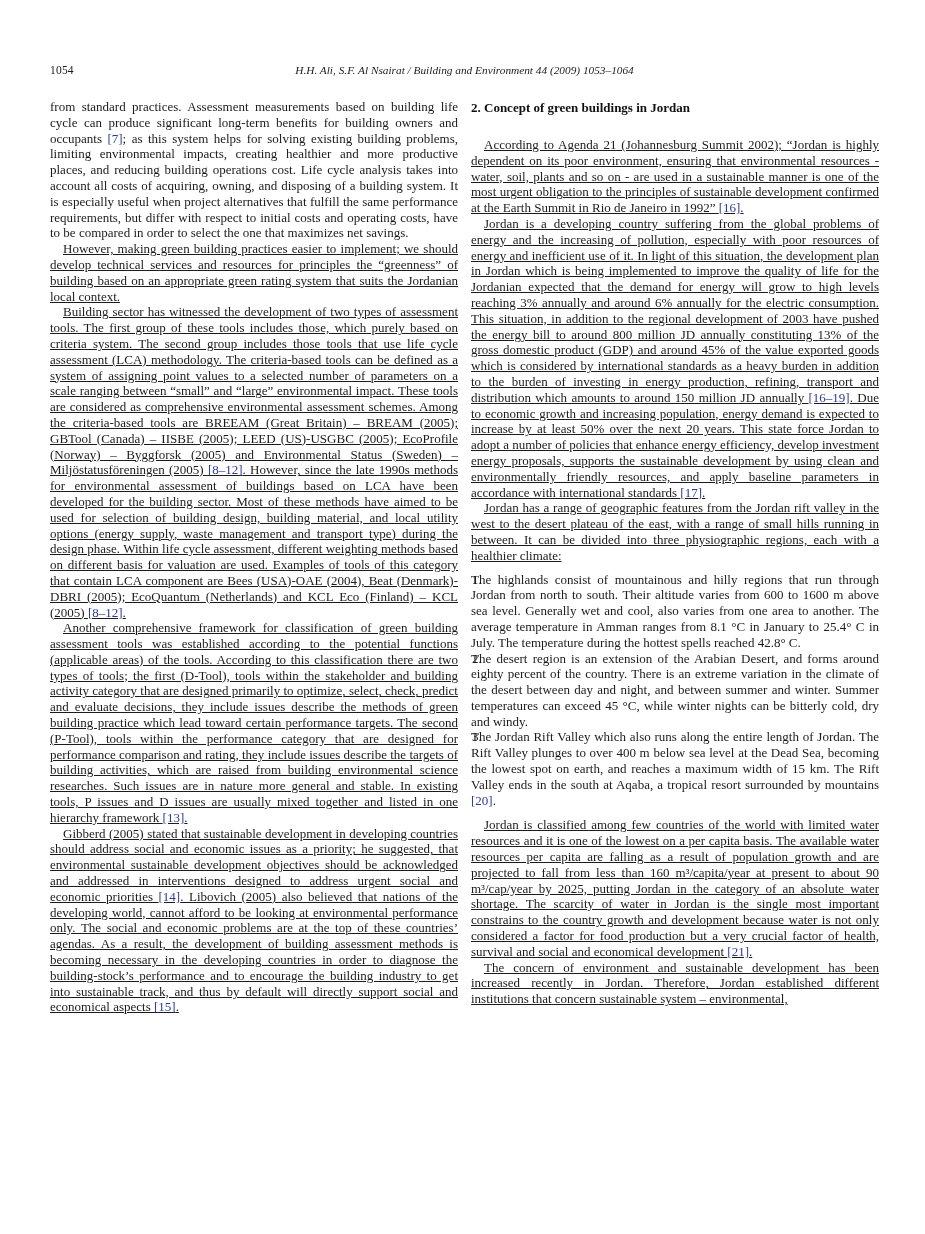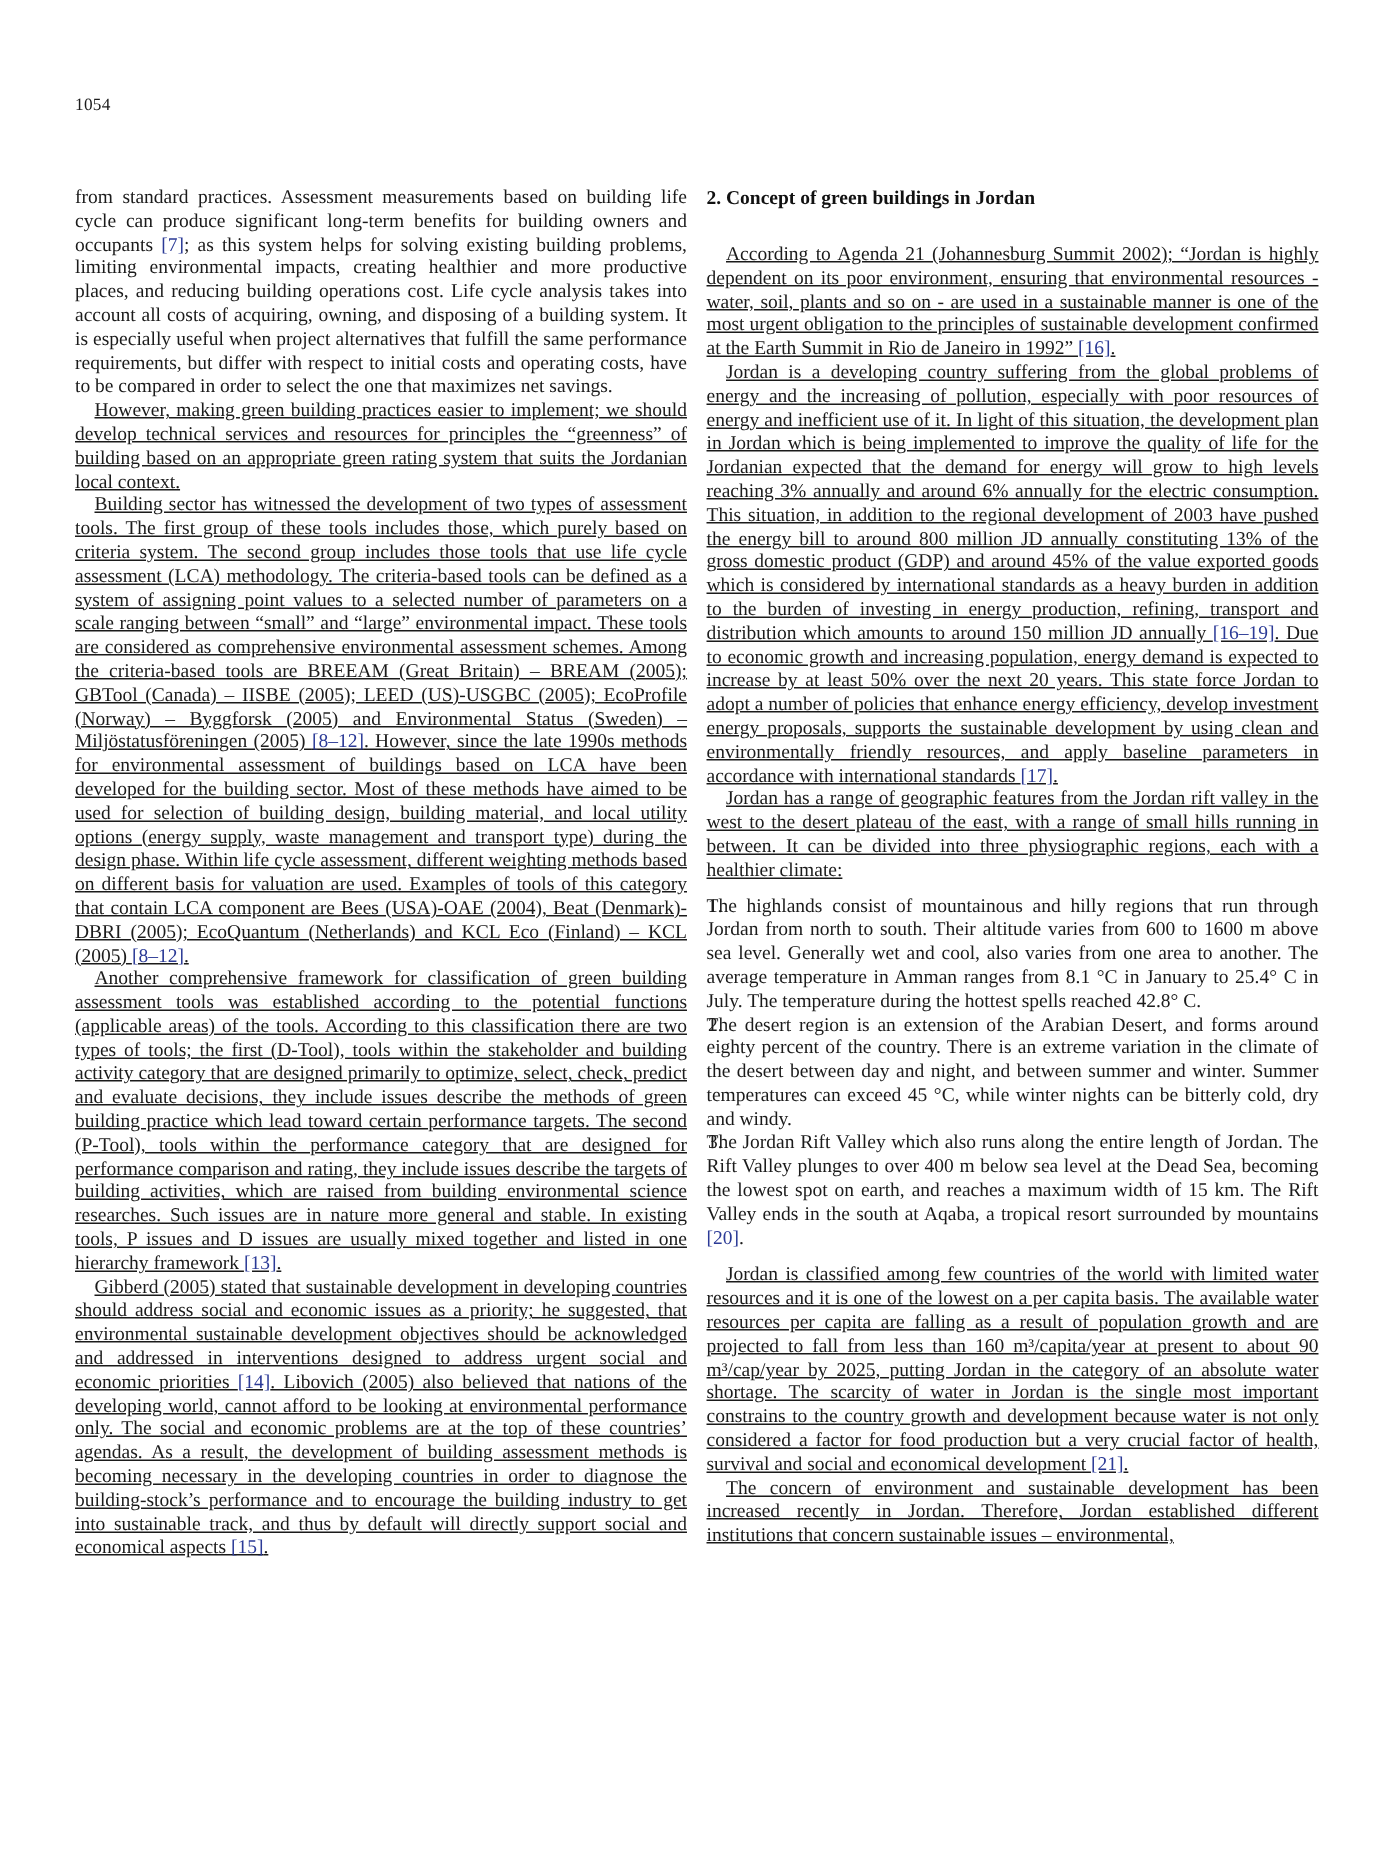--- a/index.html
+++ b/index.html
@@ -45,21 +45,20 @@
   .columns {
     display: flex;
     gap: 13px;
   }
   .col {
     width: 408px;
     font-size: 13px;
     line-height: 15.8px;
     text-align: justify;
     color: #1b1b1b;
-    margin-top: 24px;
   }
   p.para {
     margin: 0;
     padding: 0;
   }
   p.para.indent { text-indent: 13px; text-decoration: underline; }
 
   h2.section-heading {
     font-size: 13px;
     font-weight: bold;
@@ -86,20 +85,21 @@
     top: 0;
   }
 </style>
 </head>
 <body>
 
 <div class="page">
 
   <div class="running-header">
     <span class="page-number">1054</span>
+    <span class="running-head">H.H. Ali, S.F. Al Nsairat / Building and Environment 44 (2009) 1053–1064</span>
     <span class="header-spacer"></span>
   </div>
 
   <div class="columns">
 
     <div class="col">
       <div>
           <p class="para"><span>from standard practices. Assessment measurements based on building life cycle can produce significant long-term benefits for building owners and occupants </span><span class="cite">[7]</span><span>; as this system helps for solving existing building problems, limiting environmental impacts, creating healthier and more productive places, and reducing building operations cost. Life cycle analysis takes into account all costs of acquiring, owning, and disposing of a building system. It is especially useful when project alternatives that fulfill the same performance requirements, but differ with respect to initial costs and operating costs, have to be compared in order to select the one that maximizes net savings.</span></p>
           <p class="para indent"><span>However, making green building practices easier to implement; we should develop technical services and resources for principles the “greenness” of building based on an appropriate green rating system that suits the Jordanian local context.</span></p>
           <p class="para indent"><span>Building sector has witnessed the development of two types of assessment tools. The first group of these tools includes those, which purely based on criteria system. The second group includes those tools that use life cycle assessment (LCA) methodology. The criteria-based tools can be defined as a system of assigning point values to a selected number of parameters on a scale ranging between “small” and “large” environmental impact. These tools are considered as comprehensive environmental assessment schemes. Among the criteria-based tools are BREEAM (Great Britain) – BREAM (2005); GBTool (Canada) – IISBE (2005); LEED (US)-USGBC (2005); EcoProfile (Norway) – Byggforsk (2005) and Environmental Status (Sweden) –Miljöstatusföreningen (2005) </span><span class="cite">[8–12]</span><span>. However, since the late 1990s methods for environmental assessment of buildings based on LCA have been developed for the building sector. Most of these methods have aimed to be used for selection of building design, building material, and local utility options (energy supply, waste management and transport type) during the design phase. Within life cycle assessment, different weighting methods based on different basis for valuation are used. Examples of tools of this category that contain LCA component are Bees (USA)-OAE (2004), Beat (Denmark)-DBRI (2005); EcoQuantum (Netherlands) and KCL Eco (Finland) – KCL (2005) </span><span class="cite">[8–12]</span><span>.</span></p>
@@ -115,18 +115,18 @@
           <p class="para indent"><span>Jordan is a developing country suffering from the global problems of energy and the increasing of pollution, especially with poor resources of energy and inefficient use of it. In light of this situation, the development plan in Jordan which is being implemented to improve the quality of life for the Jordanian expected that the demand for energy will grow to high levels reaching 3% annually and around 6% annually for the electric consumption. This situation, in addition to the regional development of 2003 have pushed the energy bill to around 800 million JD annually constituting 13% of the gross domestic product (GDP) and around 45% of the value exported goods which is considered by international standards as a heavy burden in addition to the burden of investing in energy production, refining, transport and distribution which amounts to around 150 million JD annually </span><span class="cite">[16–19]</span><span>. Due to economic growth and increasing population, energy demand is expected to increase by at least 50% over the next 20 years. This state force Jordan to adopt a number of policies that enhance energy efficiency, develop investment energy proposals, supports the sustainable development by using clean and environmentally friendly resources, and apply baseline parameters in accordance with international standards </span><span class="cite">[17]</span><span>.</span></p>
           <p class="para indent"><span>Jordan has a range of geographic features from the Jordan rift valley in the west to the desert plateau of the east, with a range of small hills running in between. It can be divided into three physiographic regions, each with a healthier climate:</span></p>
         </div>
       <div class="climate-list">
           <p class="para list-item"><span class="num">1.</span><span>The highlands consist of mountainous and hilly regions that run through Jordan from north to south. Their altitude varies from 600 to 1600 m above sea level. Generally wet and cool, also varies from one area to another. The average temperature in Amman ranges from 8.1 °C in January to 25.4° C in July. The temperature during the hottest spells reached 42.8° C.</span></p>
           <p class="para list-item"><span class="num">2.</span><span>The desert region is an extension of the Arabian Desert, and forms around eighty percent of the country. There is an extreme variation in the climate of the desert between day and night, and between summer and winter. Summer temperatures can exceed 45 °C, while winter nights can be bitterly cold, dry and windy.</span></p>
           <p class="para list-item"><span class="num">3.</span><span>The Jordan Rift Valley which also runs along the entire length of Jordan. The Rift Valley plunges to over 400 m below sea level at the Dead Sea, becoming the lowest spot on earth, and reaches a maximum width of 15 km. The Rift Valley ends in the south at Aqaba, a tropical resort surrounded by mountains </span><span class="cite">[20]</span><span>.</span></p>
         </div>
       <div>
           <p class="para indent"><span>Jordan is classified among few countries of the world with limited water resources and it is one of the lowest on a per capita basis. The available water resources per capita are falling as a result of population growth and are projected to fall from less than 160 m³/capita/year at present to about 90 m³/cap/year by 2025, putting Jordan in the category of an absolute water shortage. The scarcity of water in Jordan is the single most important constrains to the country growth and development because water is not only considered a factor for food production but a very crucial factor of health, survival and social and economical development </span><span class="cite">[21]</span><span>.</span></p>
-          <p class="para indent"><span>The concern of environment and sustainable development has been increased recently in Jordan. Therefore, Jordan established different institutions that concern sustainable issues – environmental,</span></p>
+          <p class="para indent"><span>The concern of environment and sustainable development has been increased recently in Jordan. Therefore, Jordan established different institutions that concern sustainable system – environmental,</span></p>
         </div>
     </div>
 
   </div>
 </div>
 
 </body></html>

